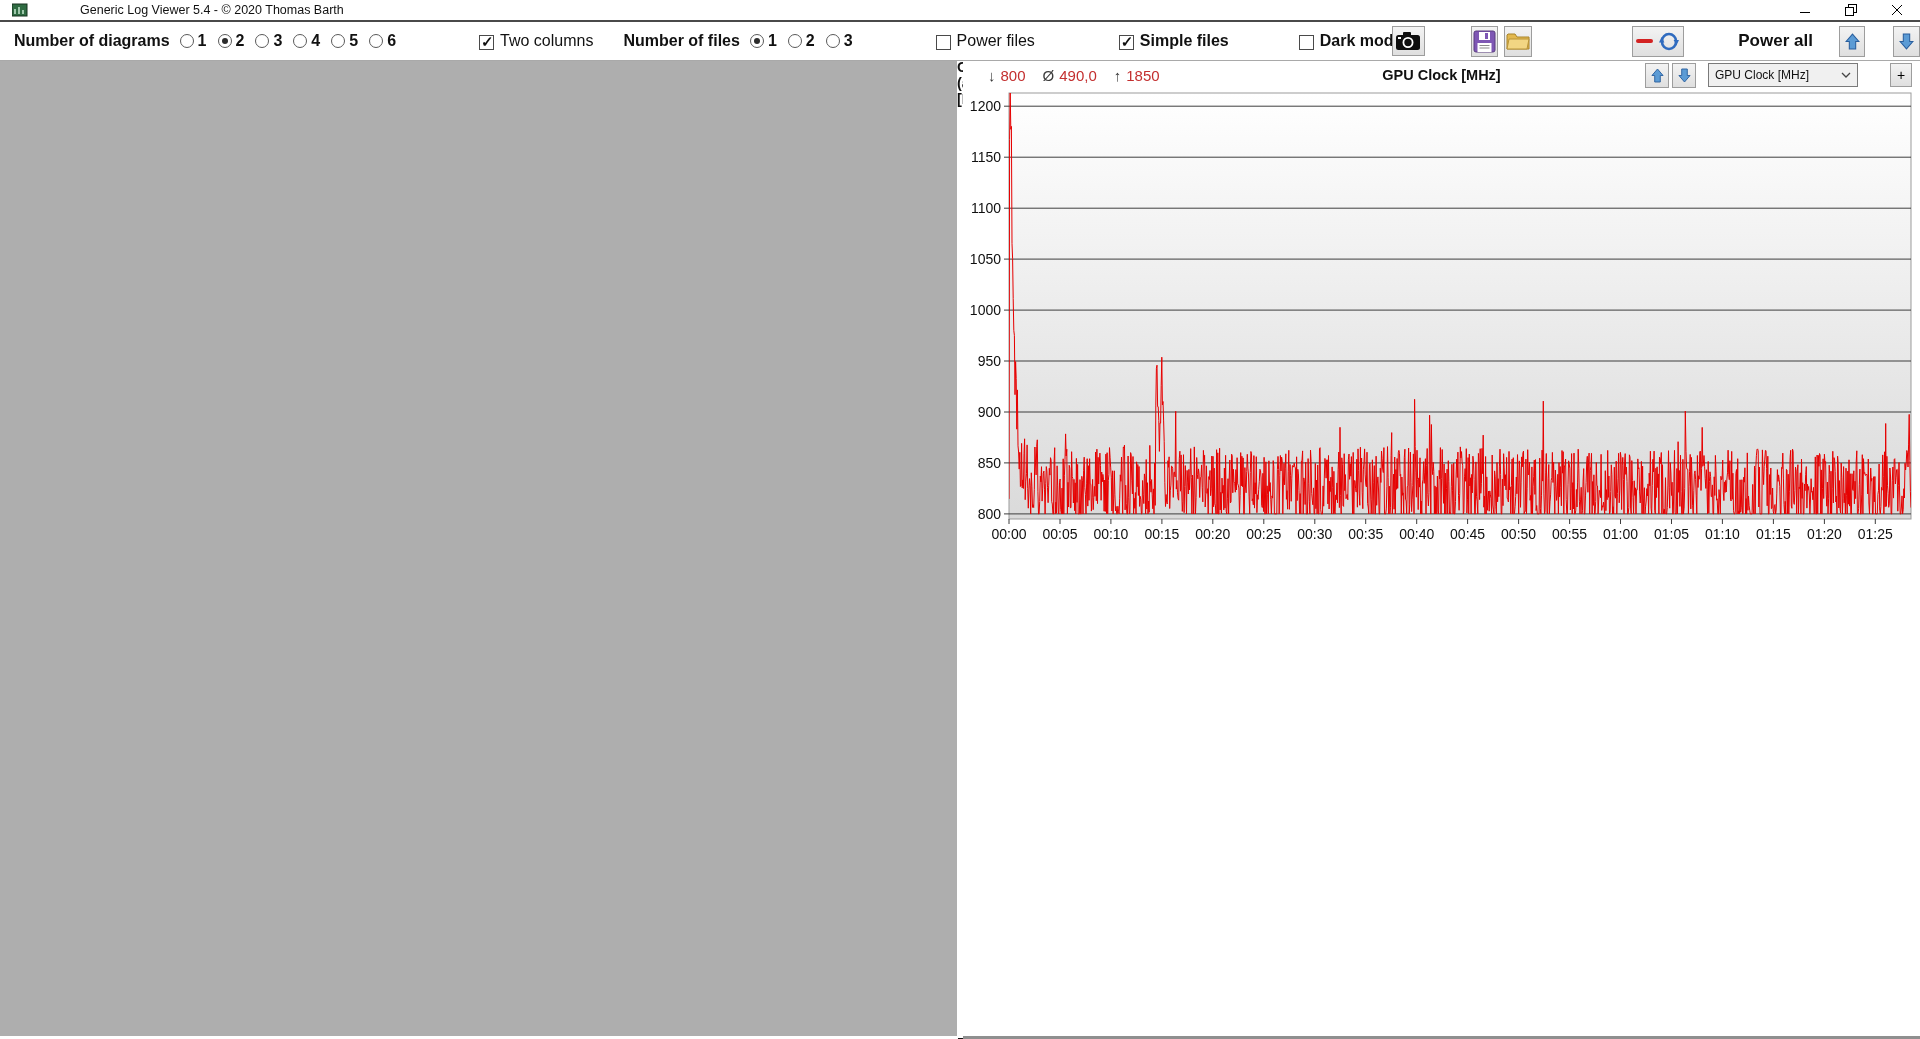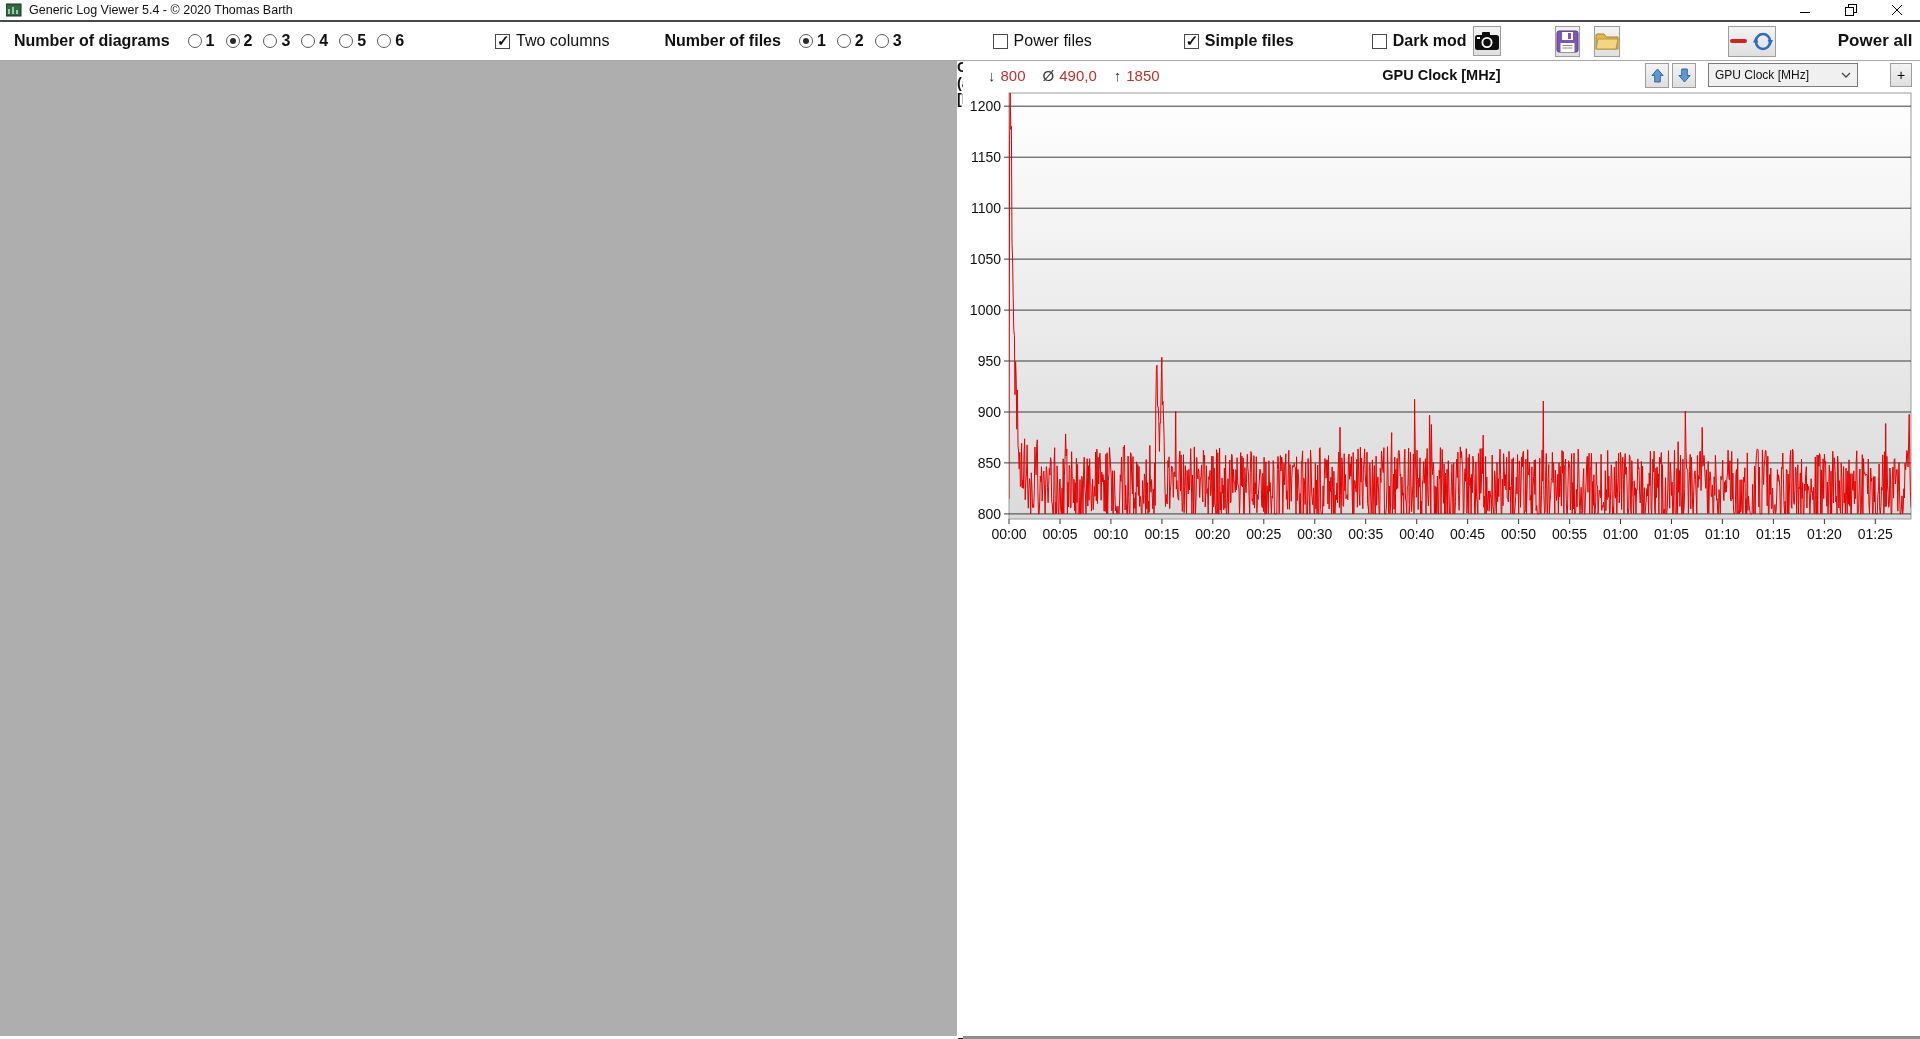--- a/index.html
+++ b/index.html
@@ -2,47 +2,47 @@
 <html><head>
 <meta charset="utf-8">
 <style>
   * { margin:0; padding:0; box-sizing:border-box; }
   html,body { width:1920px; height:1039px; overflow:hidden; background:#fff;
               font-family:"Liberation Sans", sans-serif; color:#111; }
   .window { width:1920px; height:1039px; background:#fff; border-bottom:3px solid #8f8f8f; }
 
   
   .titlebar { height:22px; display:flex; align-items:center; background:#fff;
-              border-bottom:2px solid #4a4a4a; padding-left:6px; }
+              border-bottom:2px solid #4a4a4a; padding-left:12px;gap:45px; }
   .app-icon { width:16px; height:14px; margin-right:7px; display:inline-flex; }
   .title-text { font-size:12.5px; color:#111; }
   .win-controls { margin-left:auto; display:flex; height:100%; }
   .win-btn { width:46px; height:100%; display:flex; align-items:center; justify-content:center; cursor:default; }
 
   
   .toolbar { height:39px; display:flex; align-items:center; background:#fff;
-             border-bottom:1px solid #a9a9a9; font-size:16px; white-space:nowrap;gap:8px; }
+             border-bottom:1px solid #a9a9a9; font-size:16px; white-space:nowrap; }
   .tlabel { font-weight:bold; }
   .tlabel.first { margin-left:14px; }
   .rgroup { display:flex; align-items:center; margin-left:10px; }
   .radio { display:inline-flex; align-items:center; margin-right:11px; cursor:default; }
   .rdo { width:14px; height:14px; border:1px solid #5a5a5a; border-radius:50%; background:#fff;
          display:inline-block; position:relative; }
   .radio.on .rdo::after { content:""; position:absolute; left:3px; top:3px; width:6px; height:6px;
          border-radius:50%; background:#2b2b2b; }
   .rlb { font-weight:bold; margin-left:4px; }
-  .check { display:inline-flex; align-items:center; cursor:default;padding-left:48px; }
+  .check { display:inline-flex; align-items:flex-end; cursor:default;padding-left:48px; }
   .cbx { width:15px; height:15px; border:1px solid #4a4a4a; background:#fff; display:inline-block;
          position:relative; }
   .check.on .cbx::after { content:"✓"; position:absolute; left:1px; top:-3px; font-size:15px;
          font-weight:bold; color:#101010; }
   .clb { margin-left:6px; }
   .check.bold .clb { font-weight:bold; }
   .tc { margin-left:24px; }
-  .nf { margin-left:47px; }
+  .nf { margin-left:30px; }
   .sf { margin-left:24px; }
   .sm { margin-left:36px; }
   .dk { margin-left:22px; }
   .dk .clb { max-width:74px; overflow:hidden; display:inline-block; }
   .tbtn { border:1px solid #9d9d9d; background:linear-gradient(#f3f3f3,#dfdfdf); display:inline-flex;
           align-items:center; justify-content:center; cursor:default; }
   .tbtn.cam { width:40px; height:30px; margin-left:-2px; }
   .tbtn.sv { width:33px; height:31px; margin-left:46px; }
   .tbtn.fo { width:33px; height:31px; margin-left:6px; }
   .tbtn.rf { width:64px; height:31px; margin-left:100px; }

